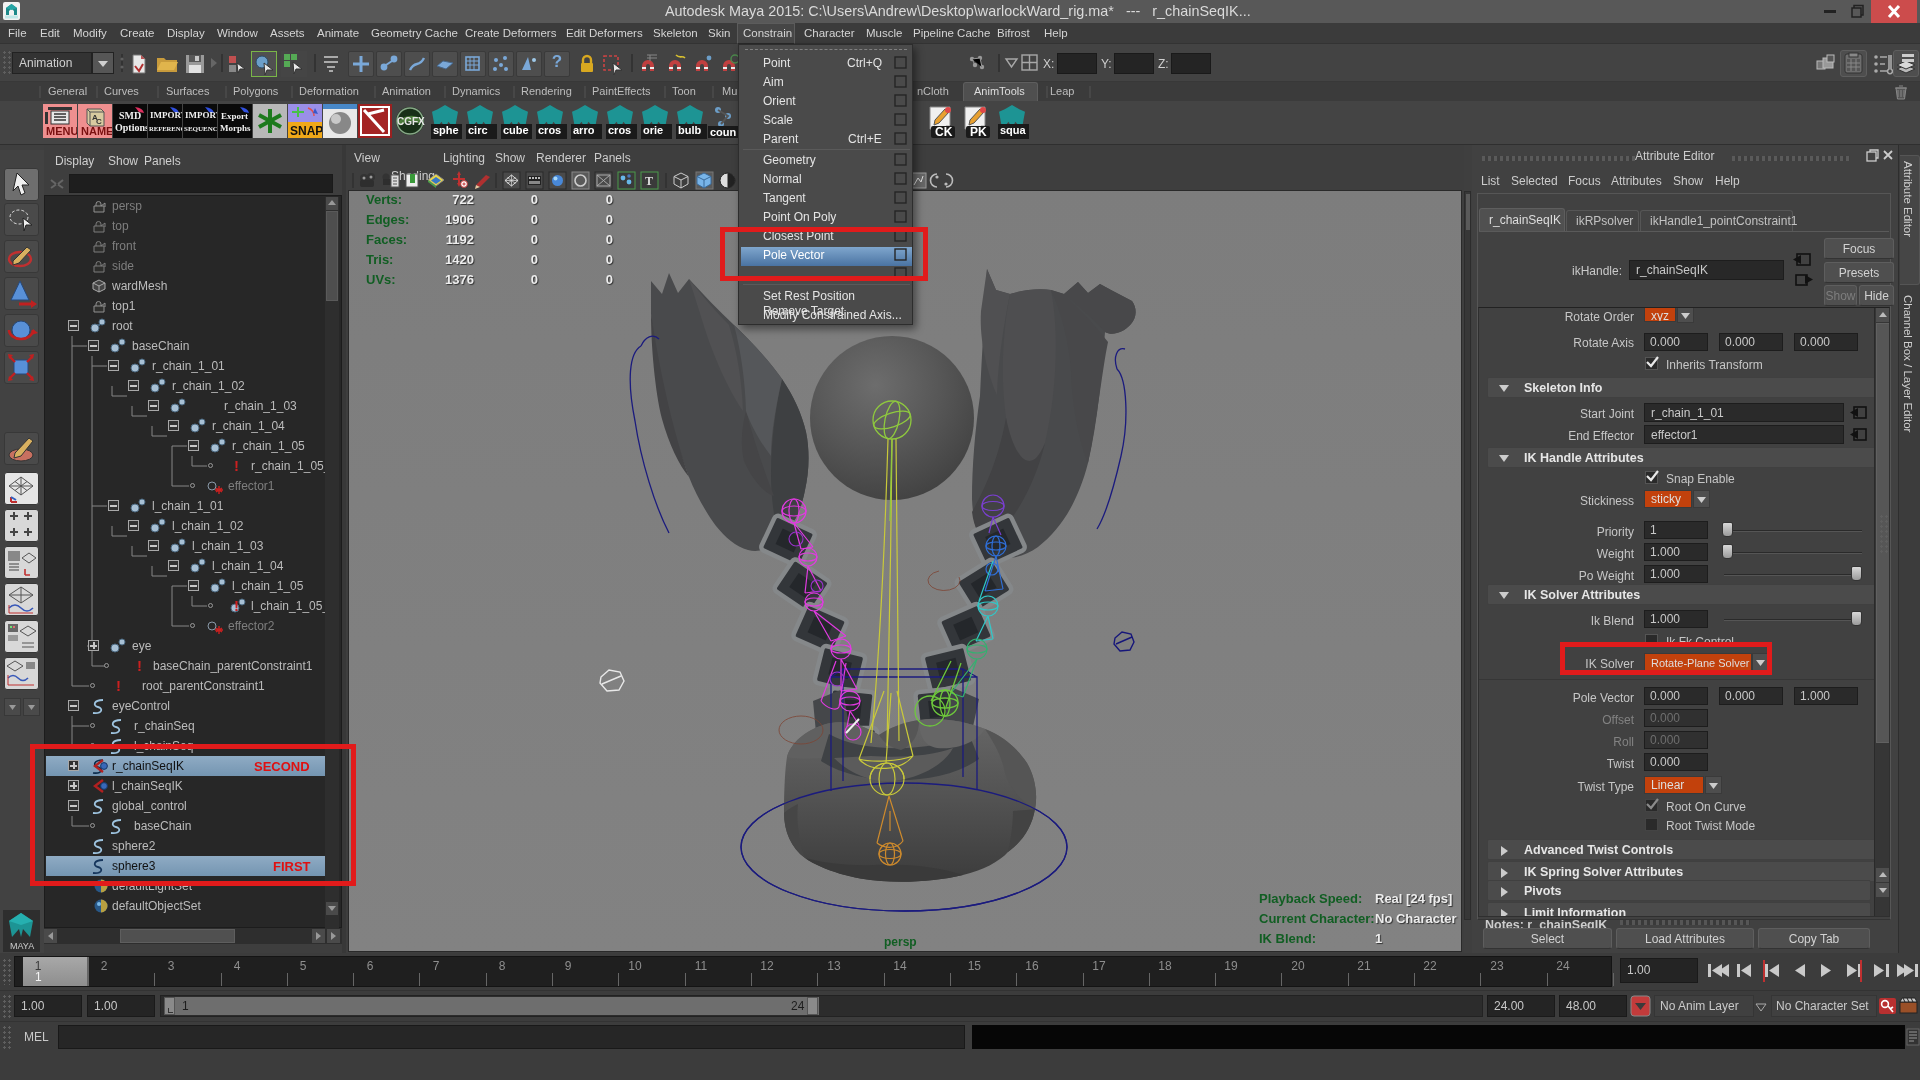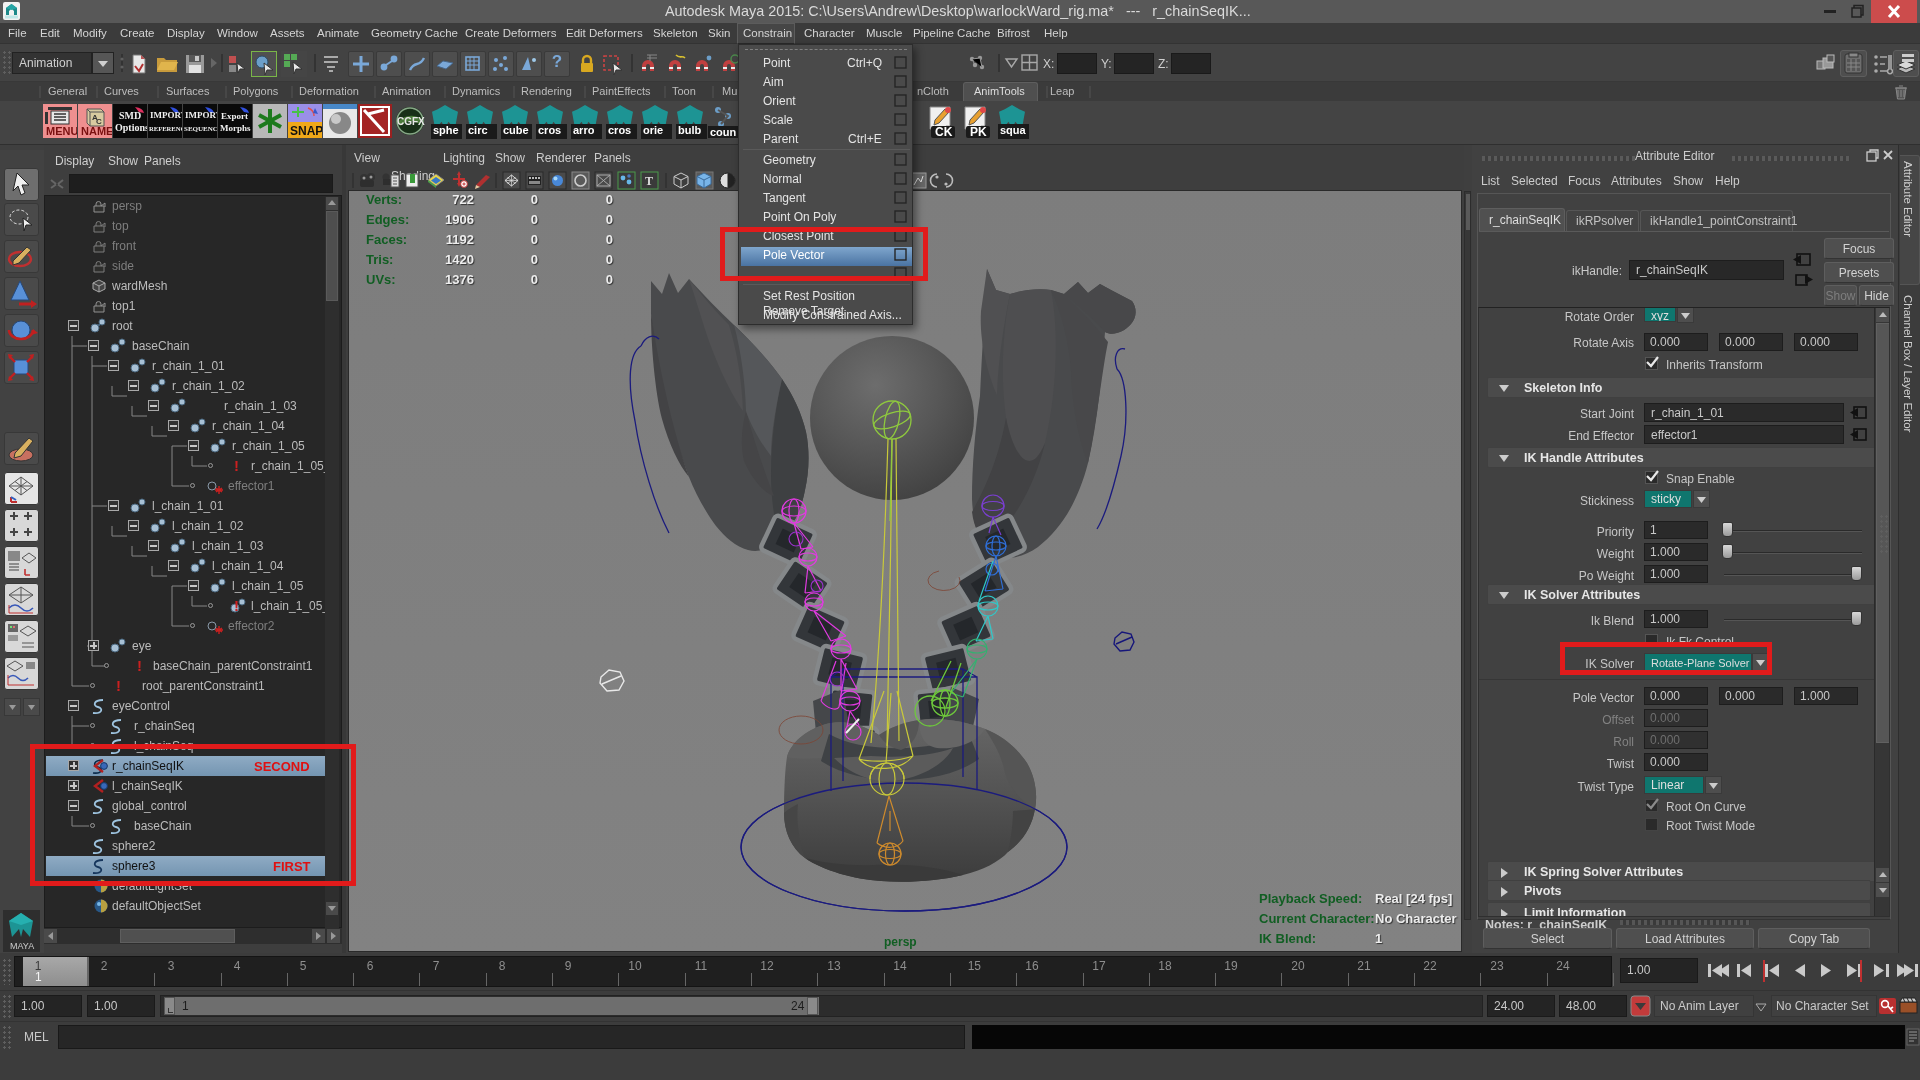--- a/index.html
+++ b/index.html
@@ -51,21 +51,21 @@
 .tboxp::after { content:""; position:absolute; left:3.5px; top:1px; width:2px; height:7px; background:#c8c8c8; }
 .tcirc { position:absolute; top:7px; width:5px; height:5px; border:1px solid #999; border-radius:50%; background:#272727; }
 
 .alabel { position:absolute; left:0px; width:155px; text-align:right; font-size:12px; color:#c6c6c6; }
 .adim { color:#828282; }
 .afield { position:absolute; left:165px; width:64px; height:18px; background:#2a2a2a; border:1px solid #1d1d1d; color:#c9c9c9; font-size:12px; padding:1px 0 0 5px; }
 .ahdr { position:absolute; left:8px; width:399px; height:21px; background:#4b4b4b; border:1px solid #404040; border-radius:2px; color:#e6e6e6; font-weight:bold; font-size:12.5px; padding:3px 0 0 36px; }
 .ahdr svg { position:absolute; left:10px; top:5px; }
 .acheck { position:absolute; left:166px; width:13px; height:13px; background:#2a2a2a; border:1px solid #555; }
 .aclabel { position:absolute; left:187px; font-size:12px; color:#c6c6c6; }
-.adrop { position:absolute; left:165px; height:18px; background:#0f766e; border:1px solid #3a3a3a; color:#dedede; font-size:12px; padding:1px 0 0 6px; white-space:nowrap; overflow:hidden; }
+.adrop { position:absolute; left:165px; height:18px; background:#c2410c; border:1px solid #3a3a3a; color:#dedede; font-size:12px; padding:1px 0 0 6px; white-space:nowrap; overflow:hidden; }
 .adroparr { position:absolute; width:17px; height:18px; background:#4e4e4e; border:1px solid #3a3a3a; }
 .abtn { position:absolute; z-index:2; height:21px; background:#4f4f4f; border:1px solid #5e5e5e; border-bottom-color:#333; border-radius:3px; color:#d2d2d2; font-size:12px; text-align:center; padding-top:3px; }
 .agroove { position:absolute; height:2px; background:#2a2a2a; border-bottom:1px solid #555; }
 .ahandle { position:absolute; width:11px; height:15px; background:linear-gradient(#d8d8d8,#9a9a9a); border:1px solid #333; border-radius:2px 2px 4px 4px; }
 </style>
 </head>
 <body>
 <div id="root">
 <div id="titlebar" class="abs">
   <div class="abs" style="left:3px;top:2px;width:17px;height:18px;background:#f2f2f2;border-radius:2px;">
@@ -1309,20 +1309,23 @@
     <div class="adrop" style="top:468px;width:60px;">Linear</div>
     <div class="adroparr" style="left:226px;top:468px;"><svg width="15" height="16">
               <polygon points="3,6 12,6 7.5,12" fill="#ccc"></polygon>
             </svg></div>
     <div class="acheck" style="top:491px;border-color:#444;"><svg width="15" height="15" style="margin:-3px 0 0 -1px">
               <path d="M2 7 L6 11 L13 2" fill="none" stroke="#8a8a8a" stroke-width="2.2"></path>
             </svg></div>
     <div class="aclabel adim" style="top:492px;">Root On Curve</div>
     <div class="acheck" style="top:510px;border-color:#444;"></div>
     <div class="aclabel adim" style="top:511px;">Root Twist Mode</div>
+    <div class="ahdr" style="top:531px;"><svg width="12" height="12">
+              <polygon points="3,1 10,6 3,11" fill="#ccc"></polygon>
+            </svg>Advanced Twist Controls</div>
     <div class="ahdr" style="top:553px;"><svg width="12" height="12">
               <polygon points="3,1 10,6 3,11" fill="#ccc"></polygon>
             </svg>IK Spring Solver Attributes</div>
     <div class="ahdr" style="top:572px;width:384px;"><svg width="12" height="12">
               <polygon points="3,1 10,6 3,11" fill="#ccc"></polygon>
             </svg>Pivots</div>
     <div class="ahdr" style="top:594px;width:384px;"><svg width="12" height="12">
               <polygon points="3,1 10,6 3,11" fill="#ccc"></polygon>
             </svg>Limit Information</div>
 

